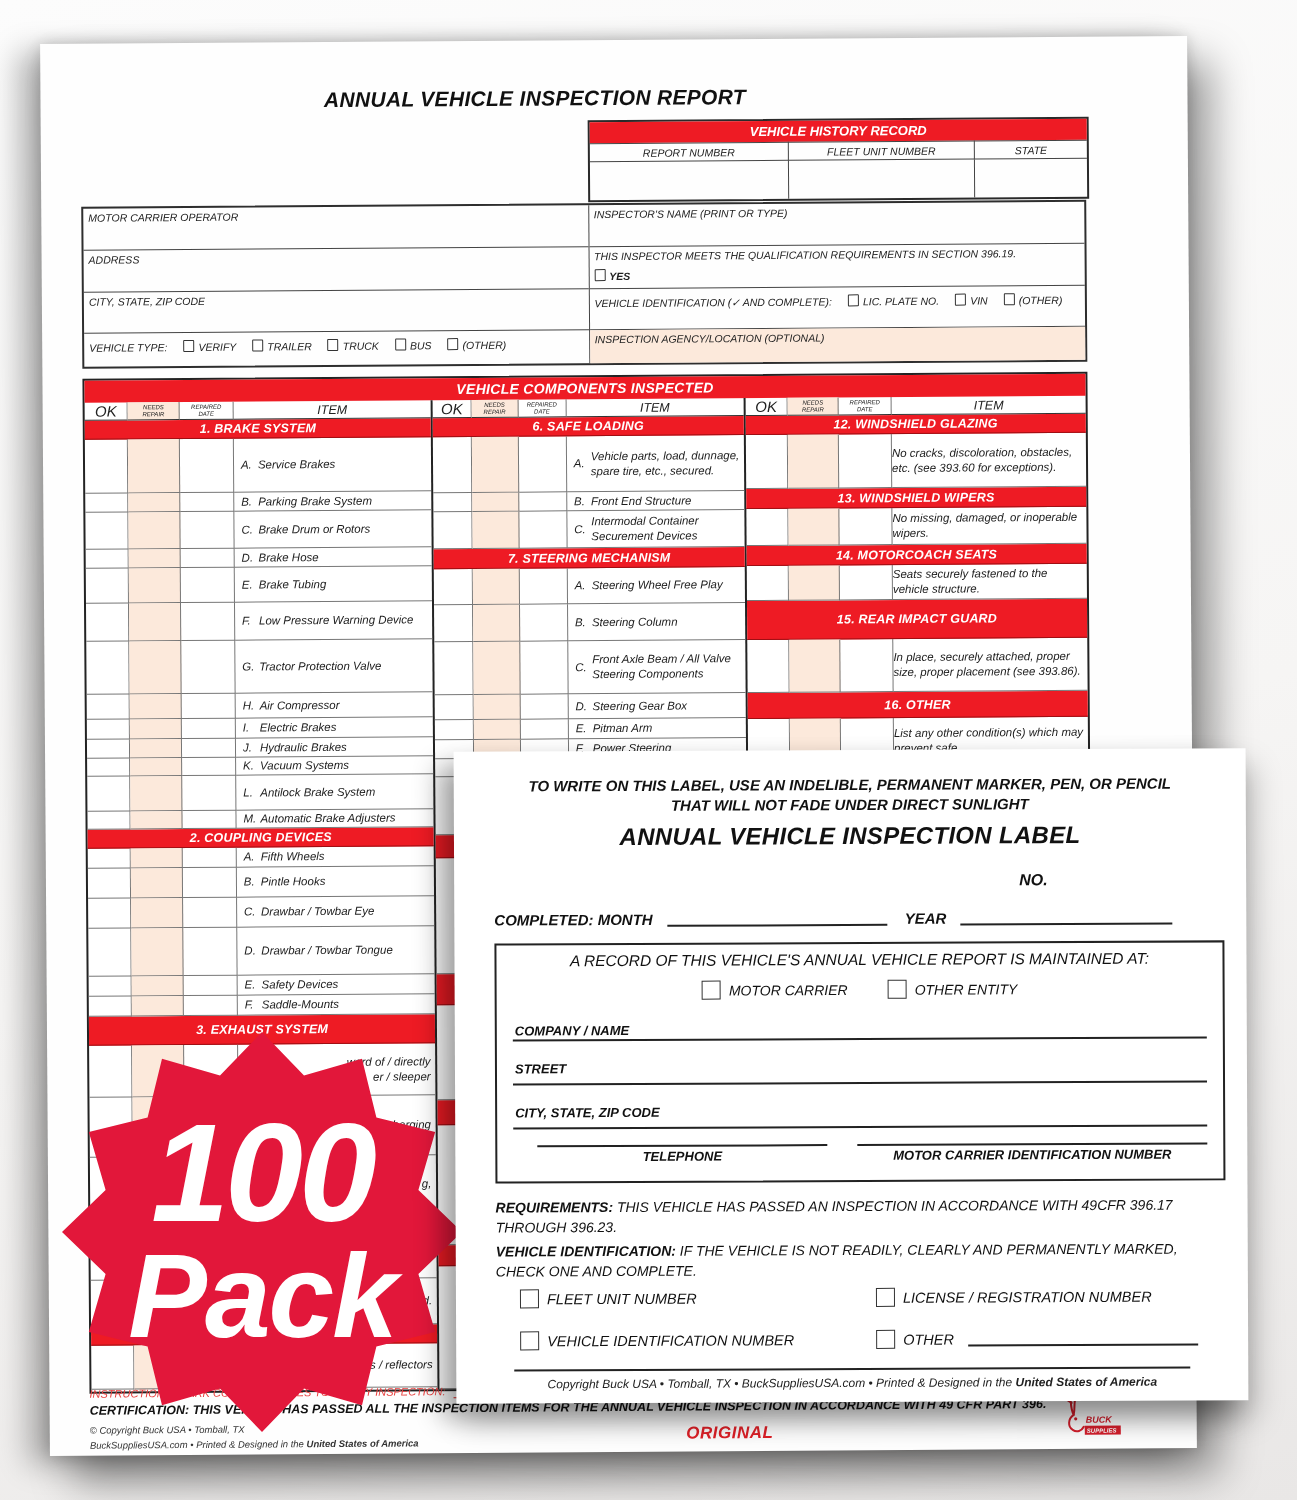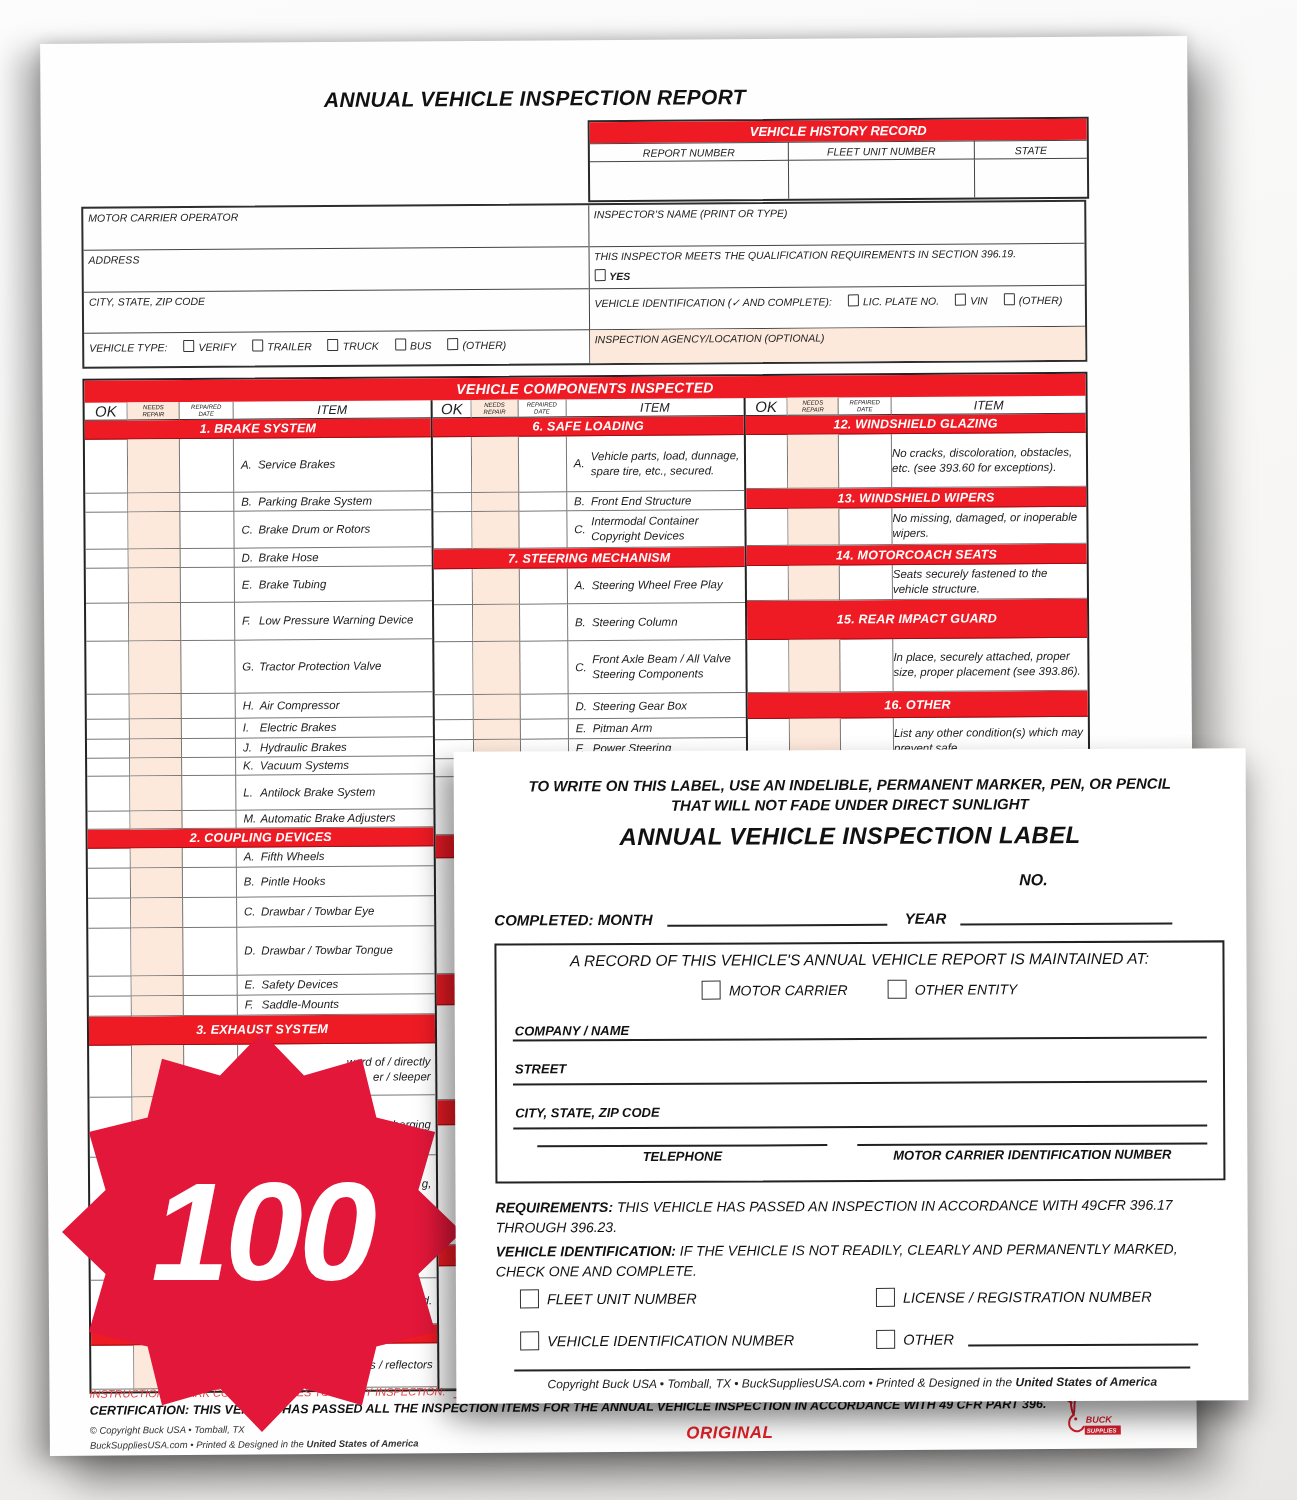--- a/index.html
+++ b/index.html
@@ -419,21 +419,21 @@
                 <span class="ltr">B.</span>
                 <span class="itxt">Front End Structure</span>
               </div>
             </div>
             <div class="grow" style="height: 37px;">
               <div class="gc c0"></div>
               <div class="gc c1"></div>
               <div class="gc c2"></div>
               <div class="gc c3 itemcell">
                 <span class="ltr">C.</span>
-                <span class="itxt">Intermodal Container Copyright Devices</span>
+                <span class="itxt">Intermodal Container Securement Devices</span>
               </div>
             </div>
             <div class="secbar" style="height: 19px;">7. STEERING MECHANISM</div>
             <div class="grow" style="height: 36px;">
               <div class="gc c0"></div>
               <div class="gc c1"></div>
               <div class="gc c2"></div>
               <div class="gc c3 itemcell">
                 <span class="ltr">A.</span>
                 <span class="itxt">Steering Wheel Free Play</span>
@@ -620,20 +620,21 @@
         <circle cx="16" cy="30" r="1.6" fill="#d61f2c" stroke="none"></circle>
       </g>
       <text x="26" y="34" class="logotxt">BUCK</text>
       <rect x="25" y="37" width="36" height="9" fill="#d61f2c"></rect>
       <text x="27" y="44" style="font-size:6px;font-weight:bold;fill:#ffffff;">SUPPLIES</text>
     </svg>
   </div>
 
   <div id="badge">
     <div class="b1">100</div>
+    <div class="b2">Pack</div>
   </div>
 
   <div id="labelcard">
     <div class="c l-ins" style="top:26px;">TO WRITE ON THIS LABEL, USE AN INDELIBLE, PERMANENT MARKER, PEN, OR PENCIL</div>
     <div class="c l-ins" style="top:46px;">THAT WILL NOT FADE UNDER DIRECT SUNLIGHT</div>
     <div class="c" id="l-title">ANNUAL VEHICLE INSPECTION LABEL</div>
     <div class="c" id="l-no">NO.</div>
     <div class="c" id="l-completed">
       <span>COMPLETED: MONTH</span>
       <span class="uline" style="width:220px;margin:0 14px 0 10px;"></span>

